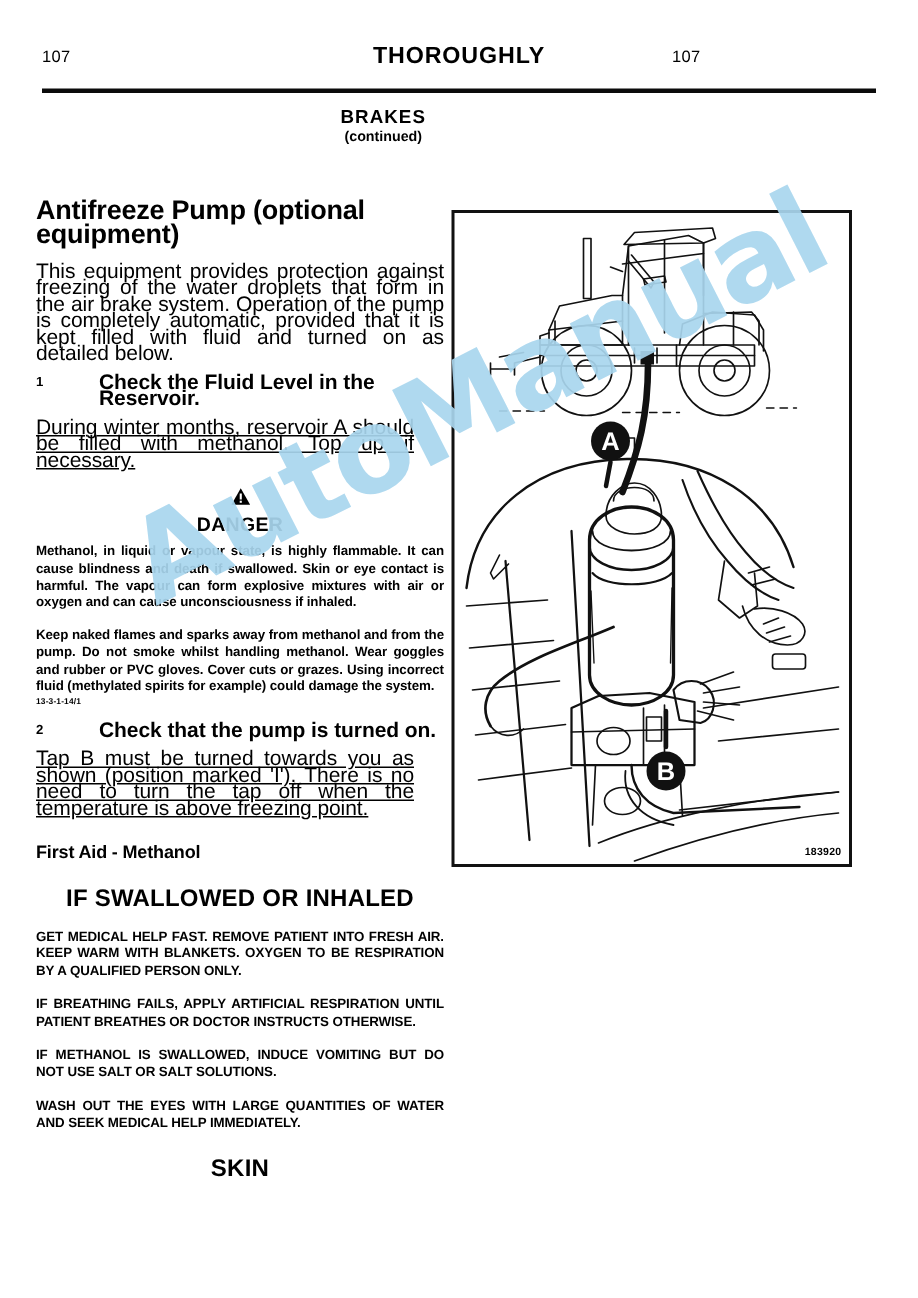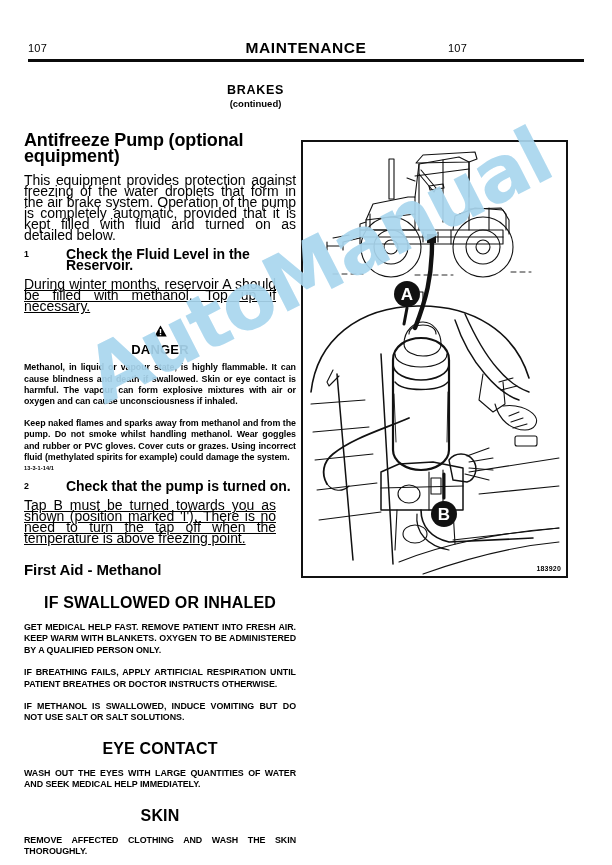--- a/index.html
+++ b/index.html
@@ -8,29 +8,29 @@
     background:#ffffff;
     font-family:"Liberation Sans", sans-serif;
     color:#000;
     position:relative;
     overflow:hidden;
     -webkit-font-smoothing:antialiased;
   }
   .page{position:absolute;inset:0;}
 
   
-  .hdr{position:absolute;left:0;top:39px;width:501px;height:22px;}
+  .hdr{position:absolute;left:0;top:29px;width:501px;height:22px;}
   .hdr .pg-l{position:absolute;left:28px;top:3px;font-size:11px;letter-spacing:.2px;}
   .hdr .pg-r{position:absolute;right:34px;top:3px;font-size:11px;letter-spacing:.2px;}
   .hdr .ttl{position:absolute;left:0;top:0;width:612px;text-align:center;
             font-size:15.5px;font-weight:bold;letter-spacing:.6px;}
   .rule{position:absolute;left:28px;top:59px;width:556px;height:3px;background:#0b0b0b;}
 
   
-  .sec{position:absolute;left:0;top:83px;width:511px;text-align:center;}
+  .sec{position:absolute;left:0;top:71px;width:511px;text-align:center;}
   .sec .s1{font-size:12.5px;font-weight:bold;letter-spacing:.7px;line-height:14px;}
   .sec .s2{font-size:9.5px;font-weight:bold;line-height:12px;margin-top:1px;}
 
   
   .col{position:absolute;left:24px;top:132px;width:272px;}
   h2.h{font-size:18px;font-weight:bold;letter-spacing:-.15px;margin:0 0 11px 0;line-height:16px;}
   p.b{font-size:14px;line-height:10.9px;text-align:justify;margin:0 0 9px 0;letter-spacing:-.05px;}
   p.b:last-child{margin-bottom:0;}
 
   .step{display:flex;gap:9px;margin:0 0 8px 0;}
@@ -41,21 +41,21 @@
   
   .danger-hd{display:flex;align-items:center;justify-content:center;gap:5px;
              margin:13px 0 5px 0;flex-direction:column;}
   .danger-hd .tri{width:13px;height:12px;display:block;}
   .danger-hd .w{font-size:13px;font-weight:bold;letter-spacing:.2px;}
   p.bold{font-size:8.9px;line-height:11.4px;font-weight:bold;text-align:justify;
          margin:0 0 10px 0;letter-spacing:-.05px;}
   .ref{font-size:5.6px;font-weight:bold;letter-spacing:.1px;margin:-8px 0 10px 0;}
 
   
-  h3.fa{font-size:15px;font-weight:bold;margin:17px 0 0 0;letter-spacing:-.1px;}
+  h3.fa{font-size:12px;font-weight:bold;margin:17px 0 0 0;letter-spacing:-.1px;}
   .fa-sub{text-align:center;font-size:16px;font-weight:bold;letter-spacing:.15px;
           margin:16px 0 10px 0;}
   p.caps{font-size:8.9px;line-height:11.4px;font-weight:bold;text-align:justify;
          margin:0 0 11px 0;letter-spacing:-.05px;}
 
   
   .fig{position:absolute;left:301px;top:140px;width:267px;height:438px;
        border:2px solid #111;background:#fff;box-sizing:border-box;overflow:hidden;}
   .fig svg{display:block;width:100%;height:100%;}
   .fignum{position:absolute;right:5px;bottom:4px;font-size:7px;font-weight:bold;letter-spacing:.2px;}
@@ -67,21 +67,21 @@
            font-size:78px;font-weight:bold;font-family:"DejaVu Sans",sans-serif;
            color:#a9d6ee;opacity:.92;white-space:nowrap;letter-spacing:-2px;}
 </style>
 </head>
 <body>
 
 <div class="page">
 
   <div class="hdr">
     <div class="pg-l">107</div>
-    <div class="ttl">MAINTENANCE</div>
+    <div class="ttl">THOROUGHLY</div>
     <div class="pg-r">107</div>
   </div>
   <div class="rule"></div>
 
   <div class="sec">
     <div class="s1">BRAKES</div>
     <div class="s2">(continued)</div>
   </div>
 
   <div class="col">
@@ -111,29 +111,27 @@
 
     <div class="step">
       <div class="n">2</div>
       <div class="t">Check that the pump is turned on.</div>
     </div>
     <p class="b indent">Tap B must be turned towards you as shown (position marked 'I'). There is no need to turn the tap off when the temperature is above freezing point.</p>
 
     <h3 class="fa">First Aid - Methanol</h3>
 
     <div class="fa-sub">IF SWALLOWED OR INHALED</div>
-    <p class="caps">GET MEDICAL HELP FAST. REMOVE PATIENT INTO FRESH AIR. KEEP WARM WITH BLANKETS. OXYGEN TO BE ADMINISTERED BY A QUALIFIED PERSON ONLY.</p>
+    <p class="caps">GET MEDICAL HELP FAST. REMOVE PATIENT INTO FRESH AIR. KEEP WARM WITH BLANKETS. OXYGEN TO BE RESPIRATION BY A QUALIFIED PERSON ONLY.</p>
     <p class="caps">IF BREATHING FAILS, APPLY ARTIFICIAL RESPIRATION UNTIL PATIENT BREATHES OR DOCTOR INSTRUCTS OTHERWISE.</p>
     <p class="caps">IF METHANOL IS SWALLOWED, INDUCE VOMITING BUT DO NOT USE SALT OR SALT SOLUTIONS.</p>
 
-    <div class="fa-sub">EYE CONTACT</div>
     <p class="caps">WASH OUT THE EYES WITH LARGE QUANTITIES OF WATER AND SEEK MEDICAL HELP IMMEDIATELY.</p>
 
     <div class="fa-sub">SKIN</div>
-    <p class="caps">REMOVE AFFECTED CLOTHING AND WASH THE SKIN THOROUGHLY.</p>
 
   </div>
 
   <div class="fig">
     <svg viewBox="0 0 263 434">
       <g fill="none" stroke="#111" stroke-width="1.1" stroke-linejoin="round" stroke-linecap="round">
 
         <g>
 
           <path d="M86 17 L86 57 L91 57 L91 17 Z"></path>

